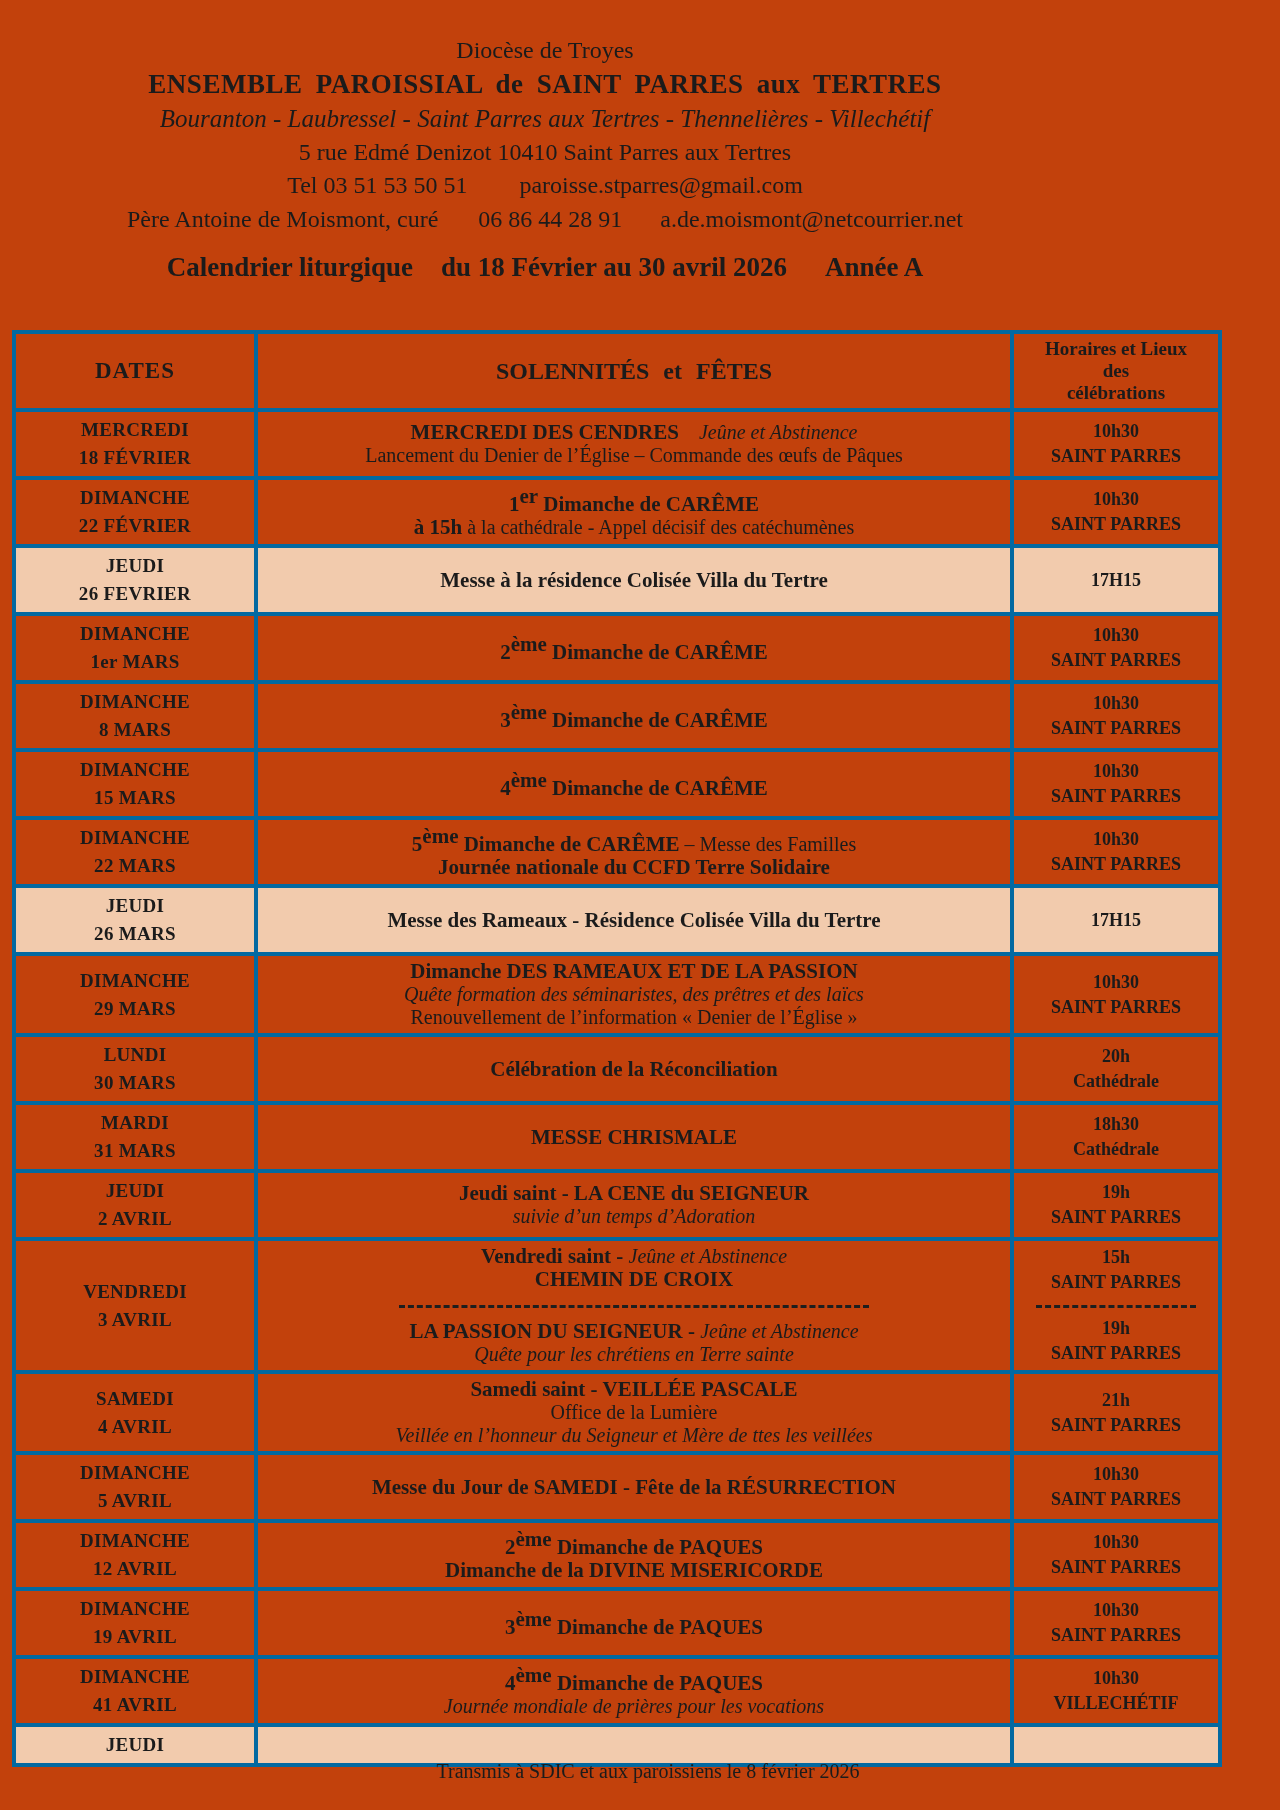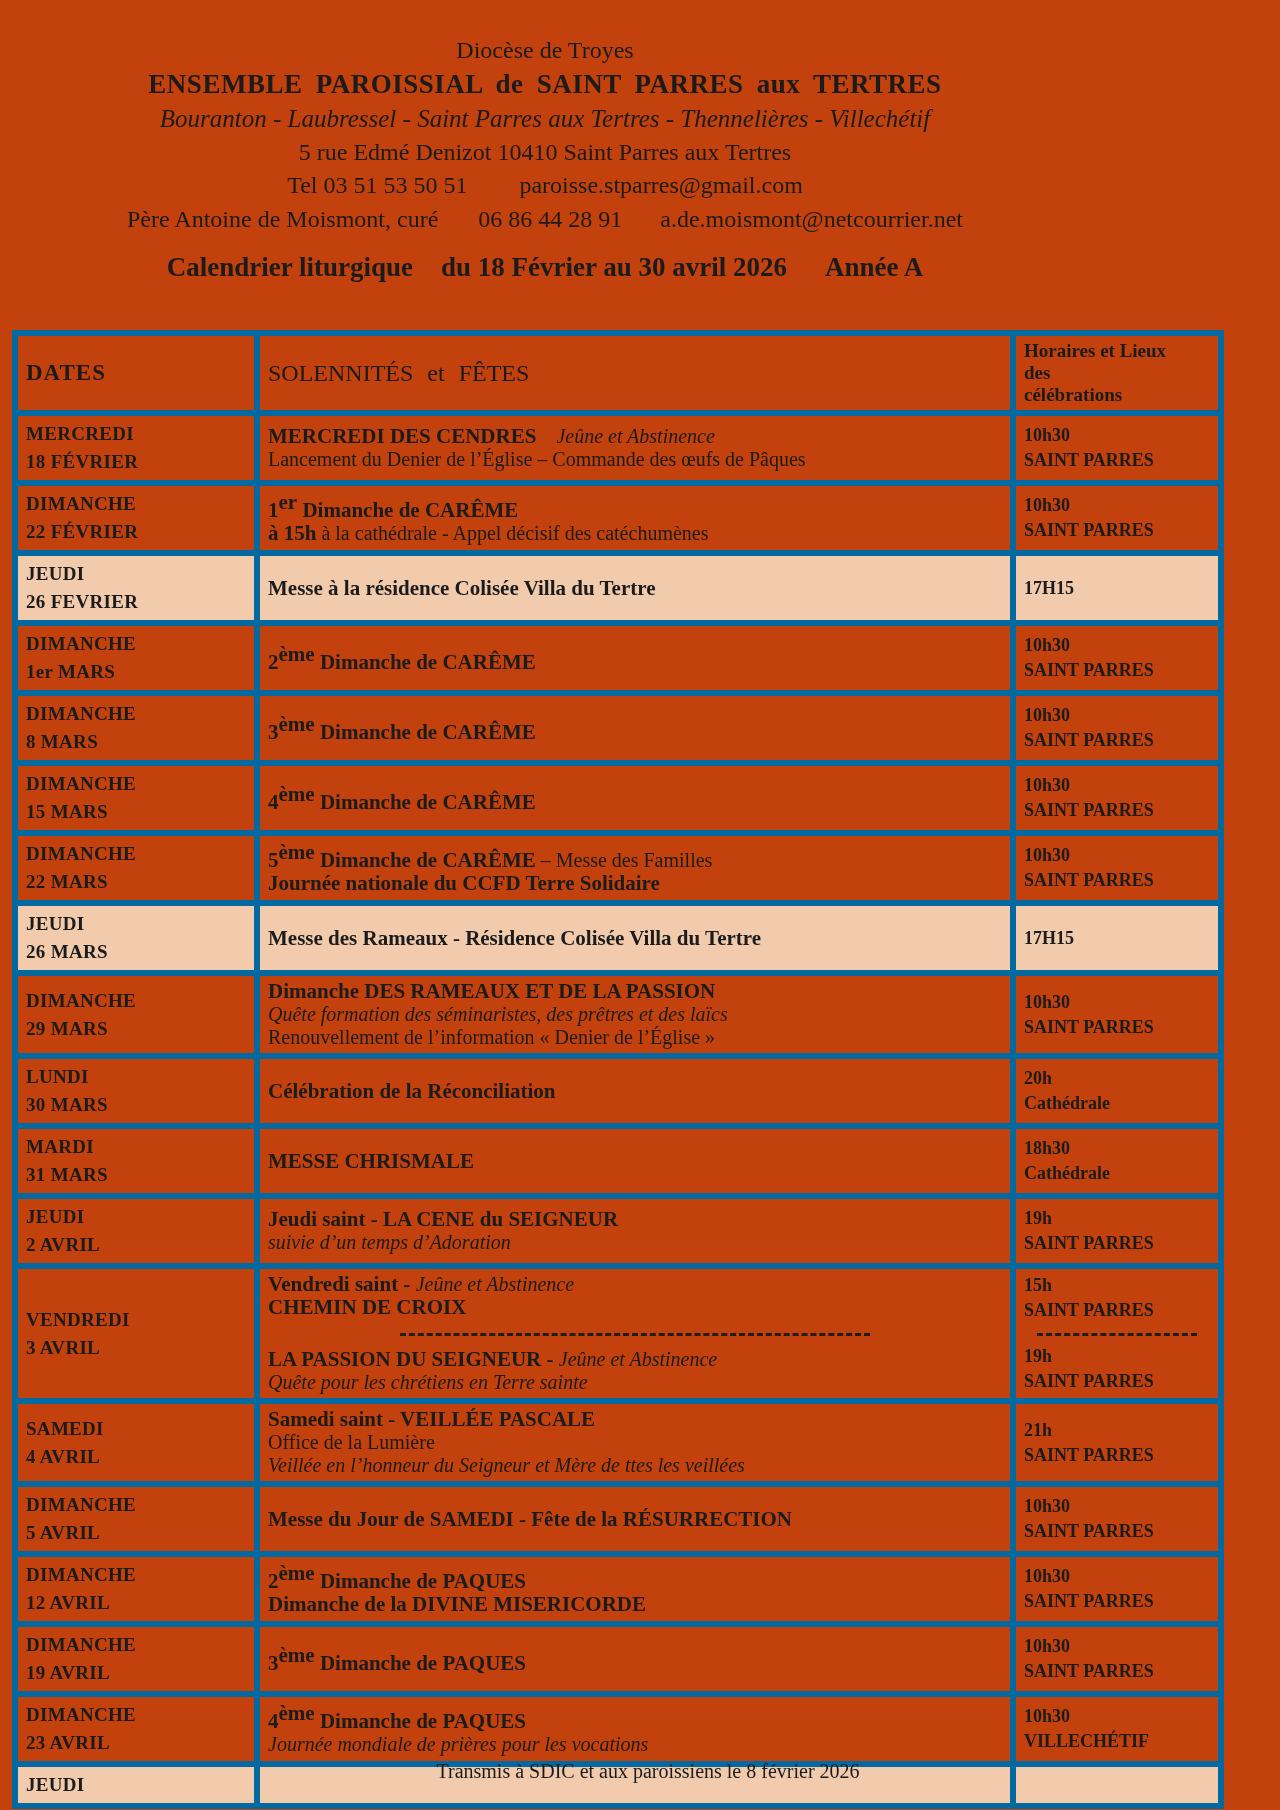--- a/index.html
+++ b/index.html
@@ -25,28 +25,28 @@
   .doc-title{width:1090px;text-align:center;margin-top:16px;font-size:27px;font-weight:bold;}
   .doc-title .mid{margin-left:28px;}
   .doc-title .right{margin-left:38px;}
   
   table.calendar{
     position:absolute;left:12px;top:330px;width:1206px;
     border-collapse:collapse;table-layout:fixed;
     border:4px solid #232323;
   }
   table.calendar th,table.calendar td{
-    border:6px solid #0369a1;
-    text-align:left;vertical-align:middle;
+    border:4px solid #0369a1;
+    text-align:center;vertical-align:middle;
     padding:4px 8px;
   }
   thead th{border-bottom:4px solid #232323;}
   thead tr{height:70px;}
   th.dates{font-size:23px;font-weight:bold;letter-spacing:1px;}
-  th.events{font-size:24px;font-weight:normal;word-spacing:8px;}
+  th.events{font-size:24px;font-weight:bold;word-spacing:8px;}
   th.times{font-size:19px;font-weight:bold;line-height:22px;padding:2px;}
   .date-line{font-size:19px;font-weight:bold;line-height:28px;letter-spacing:.3px;}
   .event-line{font-size:20px;line-height:23px;}
   .event-line .b{font-weight:bold;font-size:21px;}
   .event-line .i{font-style:italic;}
   .event-line sup{font-size:12px;font-weight:bold;}
   .time-line{font-size:18px;font-weight:bold;line-height:25px;}
   tr.hl{background:#f2cbad;}
   .sep-line{width:470px;height:0;border-top:3px dashed #1e1e1e;margin:14px auto 12px;}
   .sep-time{width:160px;margin:10px auto 8px;}
@@ -324,21 +324,21 @@
             <div class="event-line"><span class="b">3</span><sup class="b">ème</sup><span class="b"> Dimanche de PAQUES</span></div>
           </td>
           <td class="time-cell">
             <div class="time-line">10h30</div>
             <div class="time-line">SAINT PARRES</div>
           </td>
         </tr>
         <tr>
           <td class="date-cell">
             <div class="date-line">DIMANCHE</div>
-            <div class="date-line">23 AVRIL</div>
+            <div class="date-line">41 AVRIL</div>
           </td>
           <td class="event-cell">
             <div class="event-line"><span class="b">4</span><sup class="b">ème</sup><span class="b"> Dimanche de PAQUES</span></div>
             <div class="event-line"><span class="i">Journée mondiale de prières pour les vocations</span></div>
           </td>
           <td class="time-cell">
             <div class="time-line">10h30</div>
             <div class="time-line">VILLECHÉTIF</div>
           </td>
         </tr>

